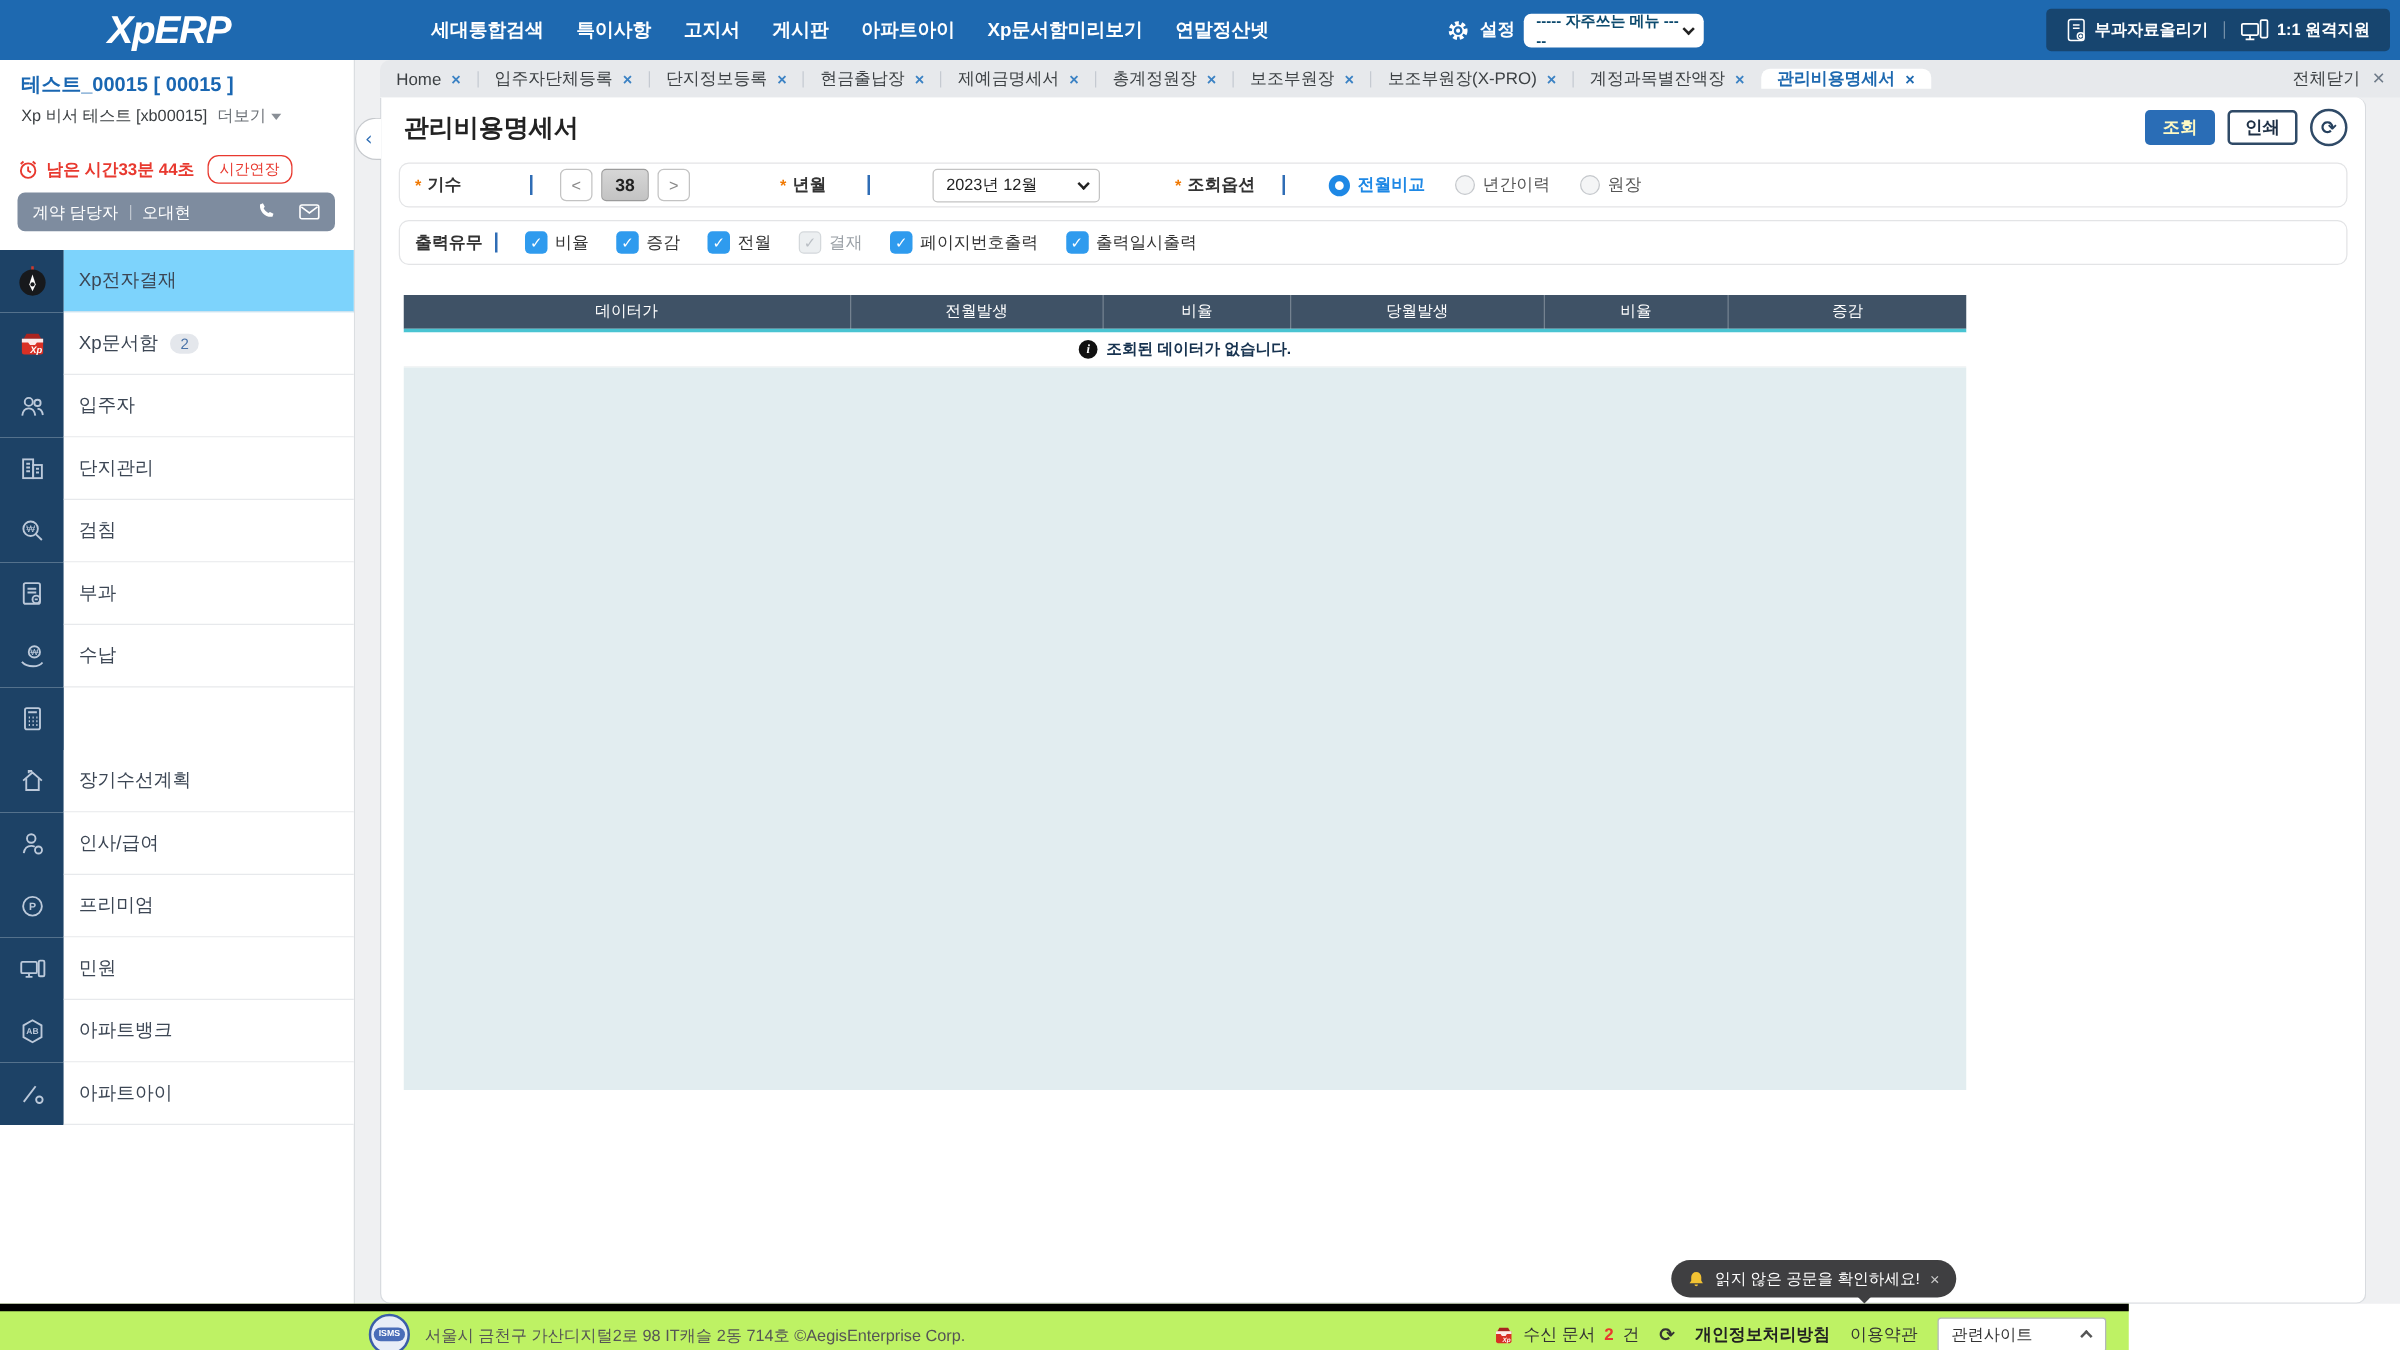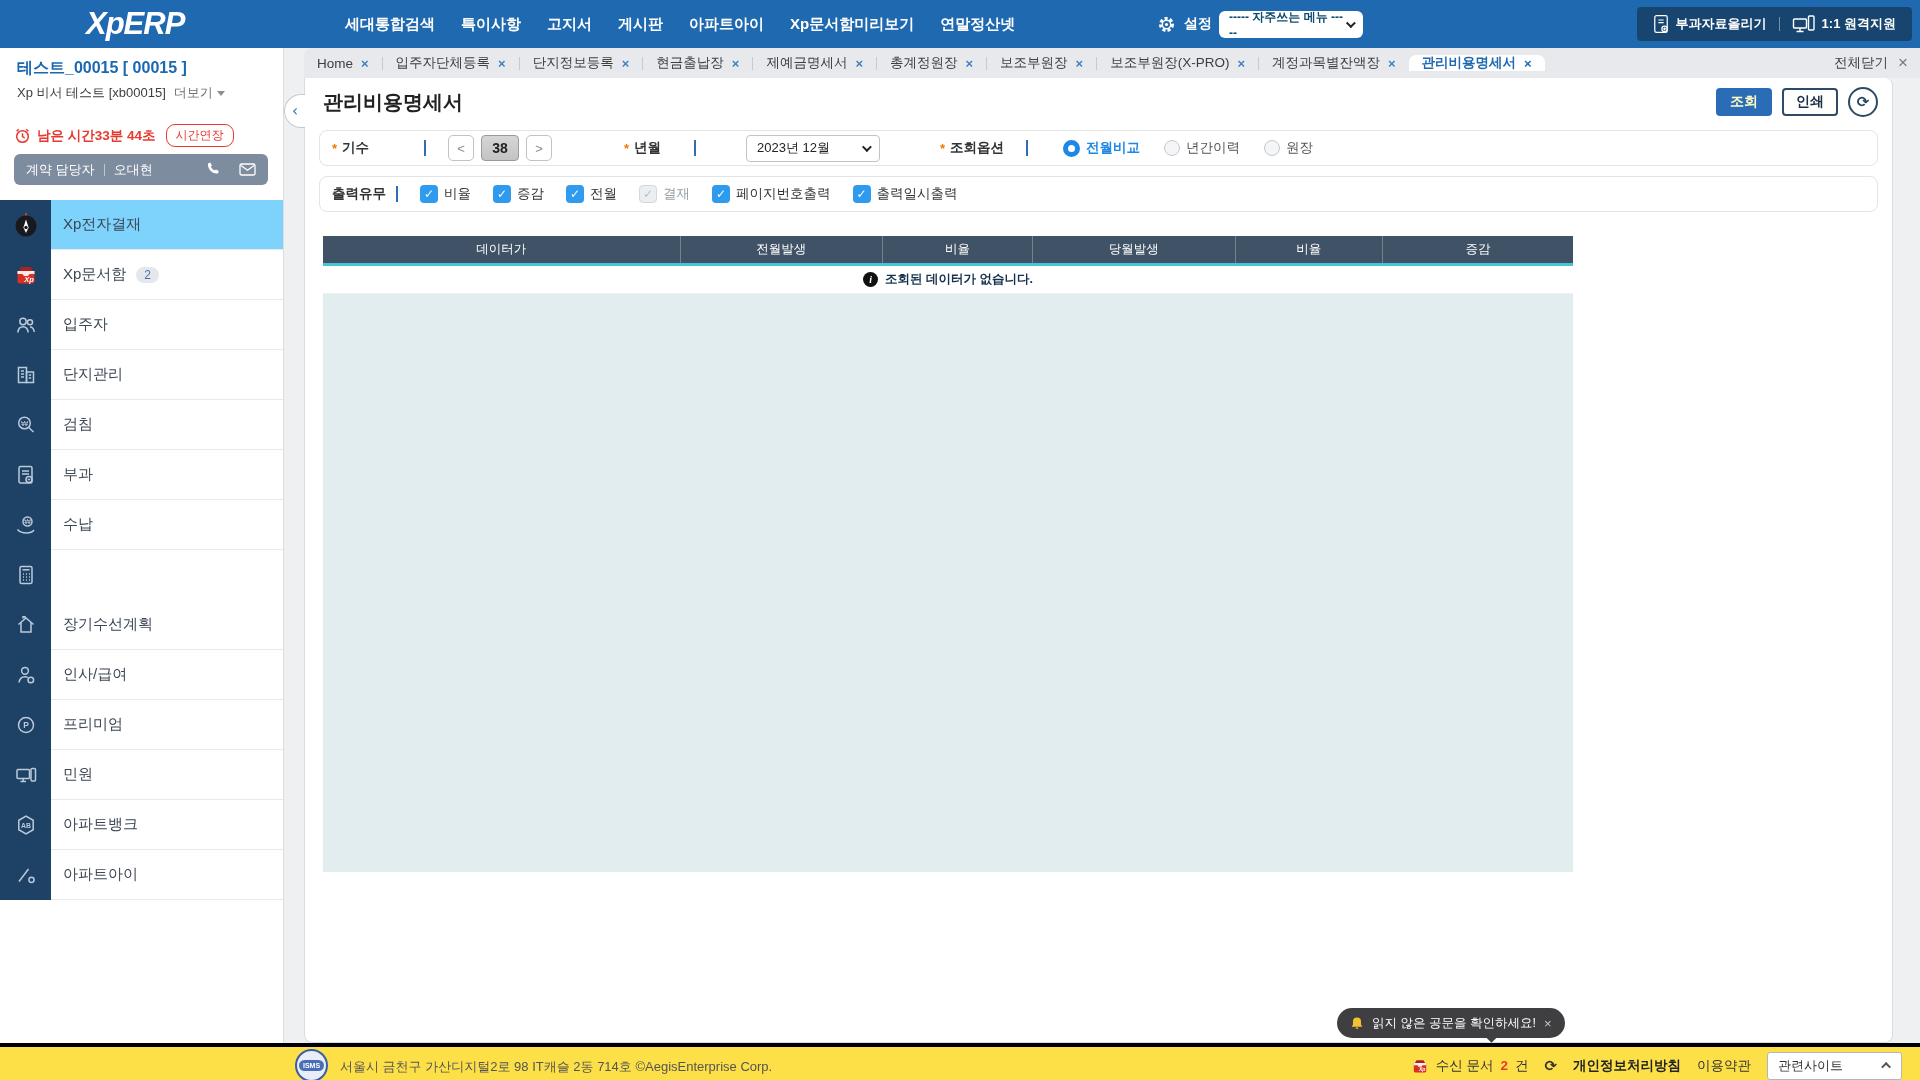--- a/index.html
+++ b/index.html
@@ -87,21 +87,21 @@
   .gh { color:#fff; font-size:12.5px; display:flex; align-items:center; justify-content:center; border-right:1px solid rgba(255,255,255,.28); }
   .gh:last-child { border-right:none; }
   .c0{width:28.6%}.c1{width:16.2%}.c2{width:12%}.c3{width:16.2%}.c4{width:11.8%}.c5{width:15.2%}
   .teal { height:3px; background:#49c4d2; }
   .gempty { height:28px; background:#fff; display:flex; align-items:center; justify-content:center; gap:7px; border-bottom:1px solid #eef1f2; }
   .info-dot { width:15px; height:15px; border-radius:50%; background:#111; color:#fff; font-size:10px; font-weight:700; font-style:italic; display:flex; align-items:center; justify-content:center; font-family:"Liberation Serif",serif; }
   .gempty .msg { font-size:12.5px; color:#16324f; font-weight:600; }
   .gbody { height:578px; background:#e2edf0; }
 
   
-  .footer { position:absolute; left:0; top:1043px; width:1920px; height:37px; background:#fde047; border-top:4px solid #000000; z-index:40; }
+  .footer { position:absolute; left:0; top:1043px; width:1703px; height:37px; background:#bef264; border-top:6px solid #000000; z-index:40; }
   .isms { position:absolute; left:295px; top:2px; width:33px; height:33px; border-radius:50%; border:2px solid #3b5ea8; background:#e8edf7; display:flex; align-items:center; justify-content:center; }
   .isms .inner { background:#4a6db8; color:#fff; font-size:7px; font-weight:700; border-radius:7px; padding:2px 4px; }
   .addr { position:absolute; left:340px; top:11px; font-size:13px; color:#555; }
   .foot-right { position:absolute; right:18px; top:0; height:37px; display:flex; align-items:center; gap:16px; }
   .recv { display:flex; align-items:center; gap:7px; font-size:13.5px; color:#333; cursor:pointer; }
   .recv .cnt { color:#e8392f; font-weight:700; }
   .frefresh { font-size:15px; color:#333; font-weight:700; cursor:pointer; }
   .flink { font-size:13.5px; color:#333; cursor:pointer; }
   .flink.bold { font-weight:700; color:#222; }
   .related { width:135px; height:28px; border:1px solid #b3b7bc; border-radius:3px; background:#fff; display:flex; align-items:center; justify-content:space-between; padding:0 10px; font-size:13px; color:#333; cursor:pointer; }

